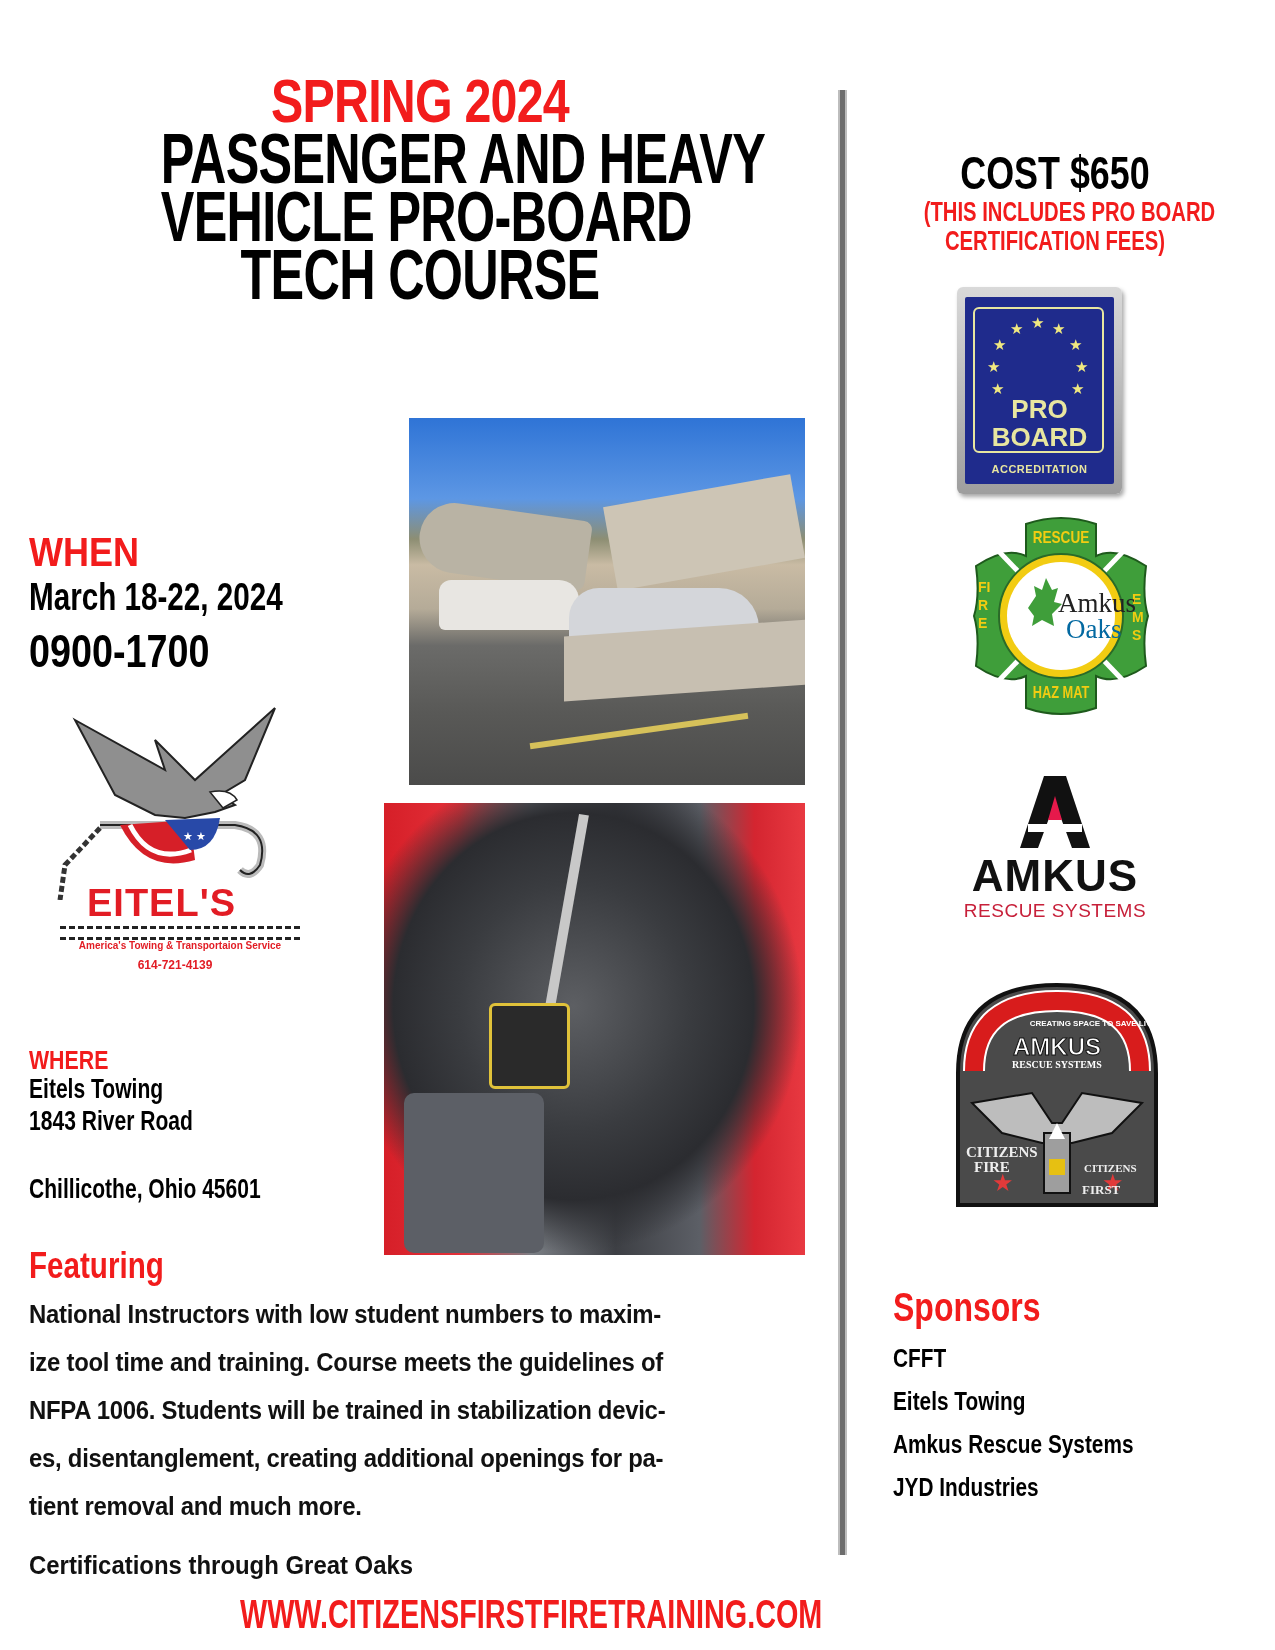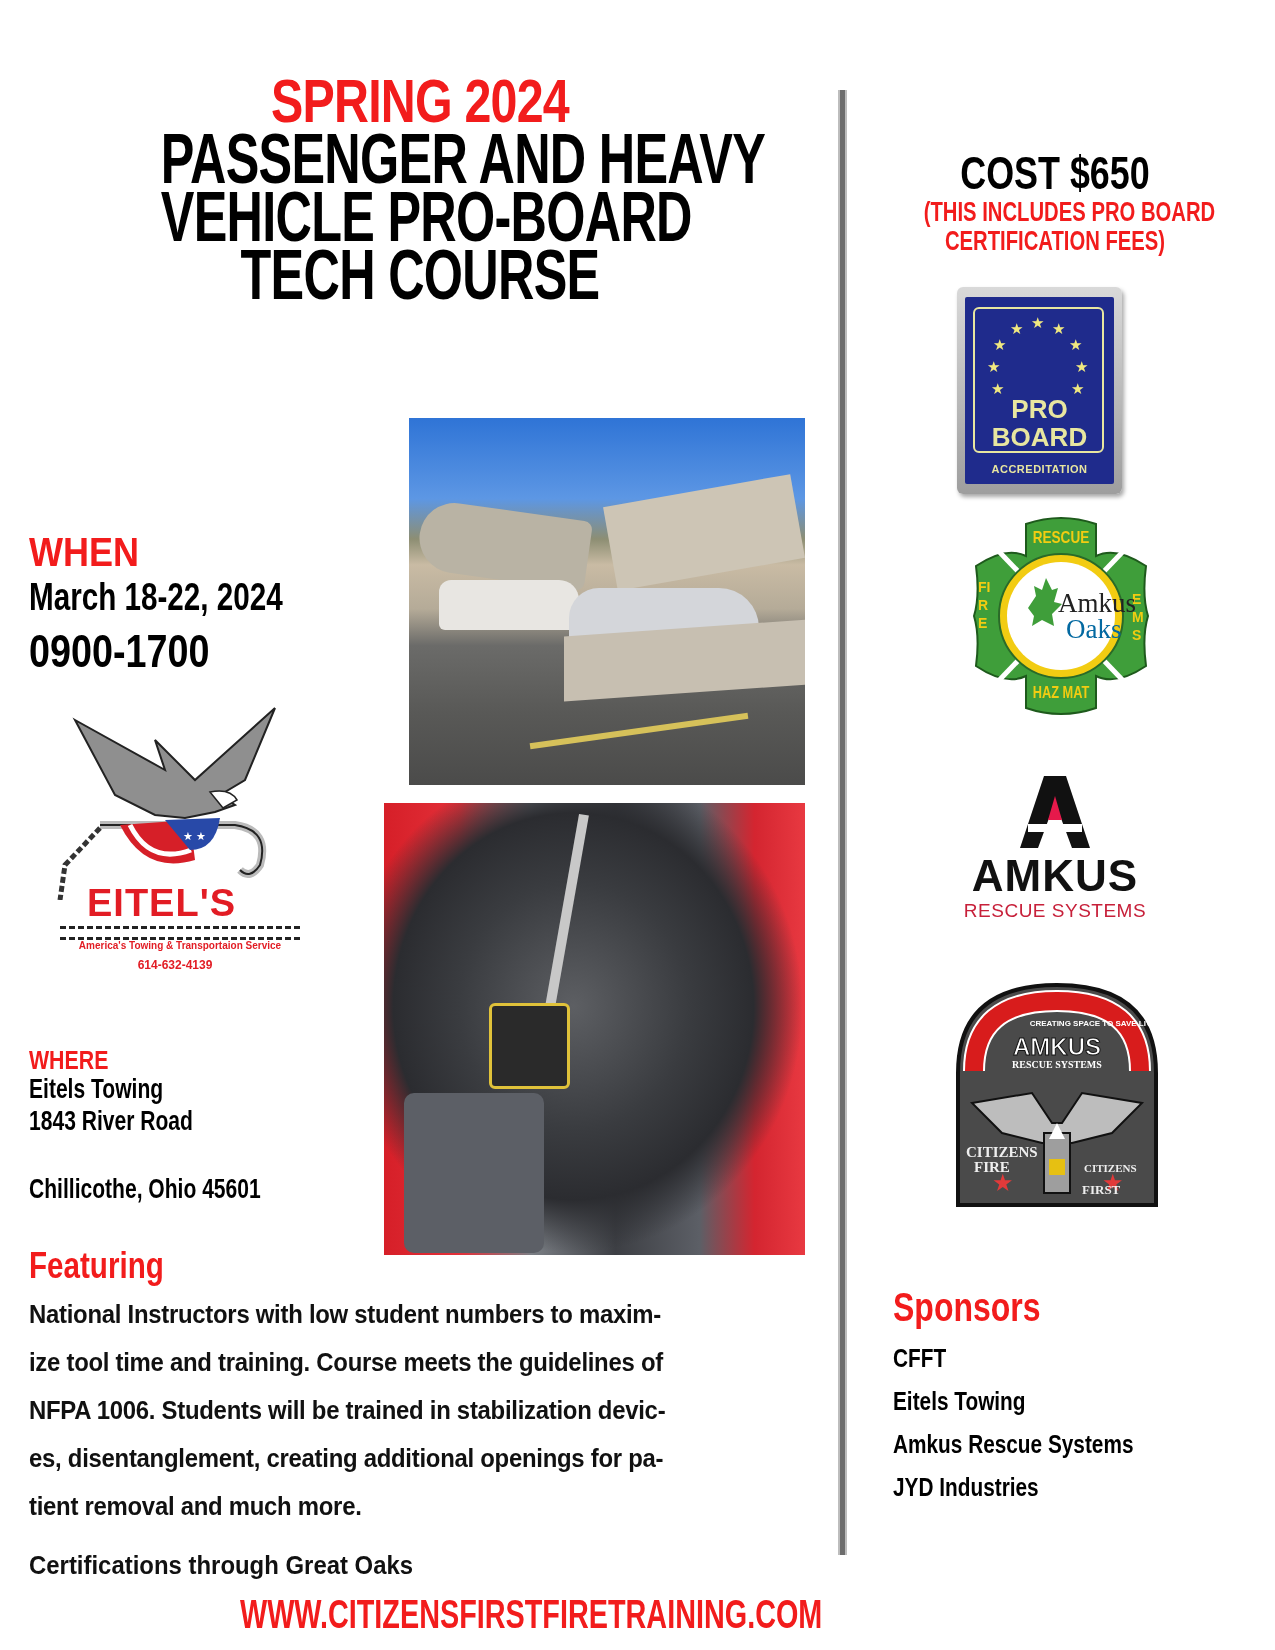--- a/index.html
+++ b/index.html
@@ -149,21 +149,21 @@
     <path d="M55,125 L190,125 Q225,130 215,165 Q205,180 195,170" fill="none" stroke="#222" stroke-width="2"></path>
     <path d="M75,125 Q100,175 150,160 L145,120 Z" fill="#d61f28"></path>
     <path d="M85,125 Q105,165 146,150" fill="none" stroke="#fff" stroke-width="5"></path>
     <path d="M120,120 L175,118 Q170,150 145,150 Z" fill="#2849a8"></path>
     <text x="138" y="140" fill="#fff" font-size="11">★ ★</text>
     <path d="M55,128 L20,165 L15,200" fill="none" stroke="#333" stroke-width="5" stroke-dasharray="6,3"></path>
   </svg>
   <div class="abs" style="left:42px;top:182px;color:#e21c24;font-weight:700;font-size:38px;letter-spacing:1px;">EITEL'S</div>
   <div class="abs" style="left:15px;top:226px;width:240px;height:8px;border-top:3px dashed #222;border-bottom:3px dashed #222;"></div>
   <div class="abs" style="left:5px;top:240px;width:260px;text-align:center;color:#e21c24;font-weight:700;font-size:10px;white-space:nowrap;">America's Towing &amp; Transportaion Service</div>
-  <div class="abs" style="left:0;top:258px;width:260px;text-align:center;color:#e21c24;font-weight:700;font-size:12px;">614-632-4139</div>
+  <div class="abs" style="left:0;top:258px;width:260px;text-align:center;color:#e21c24;font-weight:700;font-size:12px;">614-721-4139</div>
 </div>
 
 <div class="abs label-red" style="left:29px;top:1045px;font-size:26px;transform:scaleX(0.82);">WHERE</div>
 <div class="abs info-blk" style="left:29px;top:1074px;font-size:27px;transform:scaleX(0.78);">Eitels Towing</div>
 <div class="abs info-blk" style="left:29px;top:1106px;font-size:27px;transform:scaleX(0.78);">1843 River Road</div>
 <div class="abs info-blk" style="left:29px;top:1174px;font-size:27px;transform:scaleX(0.78);">Chillicothe, Ohio 45601</div>
 
 <div class="photo photo1">
   <div class="abs" style="left:10px;top:92px;width:170px;height:70px;background:#b9b3a4;border-radius:40px 10px 10px 40px;transform:rotate(8deg);"></div>
   <div class="abs" style="left:200px;top:72px;width:190px;height:85px;background:#cdc5b5;transform:rotate(-10deg);"></div>

